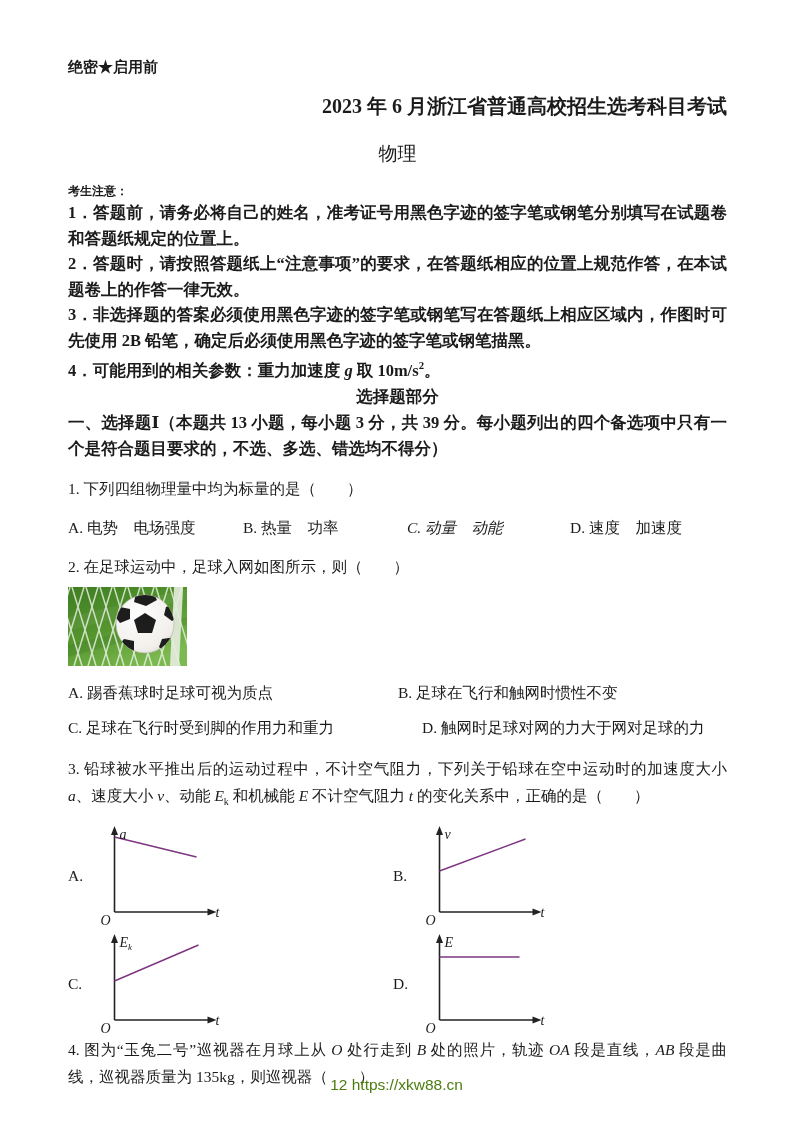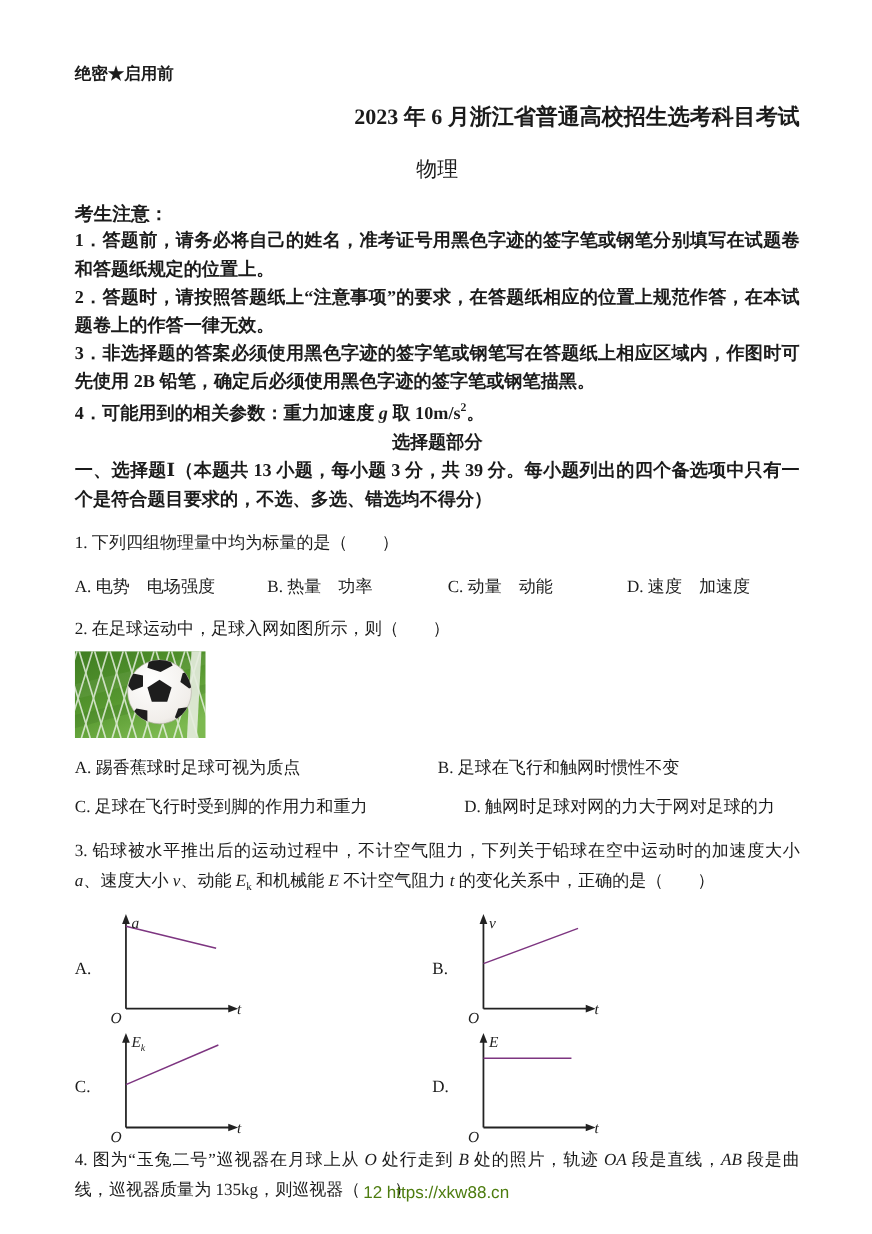--- a/index.html
+++ b/index.html
@@ -9,29 +9,29 @@
     box-sizing:border-box;
     padding:58px 66px 16px 68px;
     background:#ffffff;
     font-family:"Liberation Serif","DejaVu Serif",serif;
     color:#1b1b1b;
     overflow:hidden;
   }
   .classification{font-size:15px;font-weight:bold;}
   .title{text-align:right;font-size:20px;font-weight:bold;margin:16px 0 0 0;}
   .subject{text-align:center;font-size:19px;font-weight:normal;margin:21px 0 0 0;}
-  .notice-header{font-size:17px;font-weight:bold;margin-top:16px;}
+  .notice-header{font-size:12px;font-weight:bold;margin-top:16px;}
   .notice{font-size:16.5px;font-weight:bold;line-height:25.5px;margin:0;text-align:justify;}
   .part-label{text-align:center;font-size:16.5px;font-weight:bold;margin-top:3px;font-family:Liberation Serif, serif;}
   .section-heading{font-size:16.5px;font-weight:bold;line-height:26px;margin:2px 0 0 0;text-align:justify;}
   .stem{font-size:15.5px;line-height:27px;margin:0;text-align:justify;}
   .opt-row4{display:flex;font-size:15.5px;}
   .opt-row4 span:nth-child(1){width:175px;}
   .opt-row4 span:nth-child(2){width:164px;}
-  .opt-row4 span:nth-child(3){width:163px;}
+  .opt-row4 span:nth-child(3){width:163px;font-style:italic;}
   .opt-row2{display:flex;font-size:15.5px;}
   .opt-row2 span:nth-child(1){width:330px;}
   .i{font-style:italic;}
   .sup{vertical-align:super;font-size:0.65em;}
   .sub{vertical-align:sub;font-size:0.65em;}
   .photo{width:119px;height:79px;margin-top:7px;line-height:0;}
   .graph-row{display:flex;align-items:center;}
   .graph-cell{display:flex;align-items:center;}
   .graph-cell.left{width:325px;}
   .graph-label{font-size:15.5px;width:26px;}

